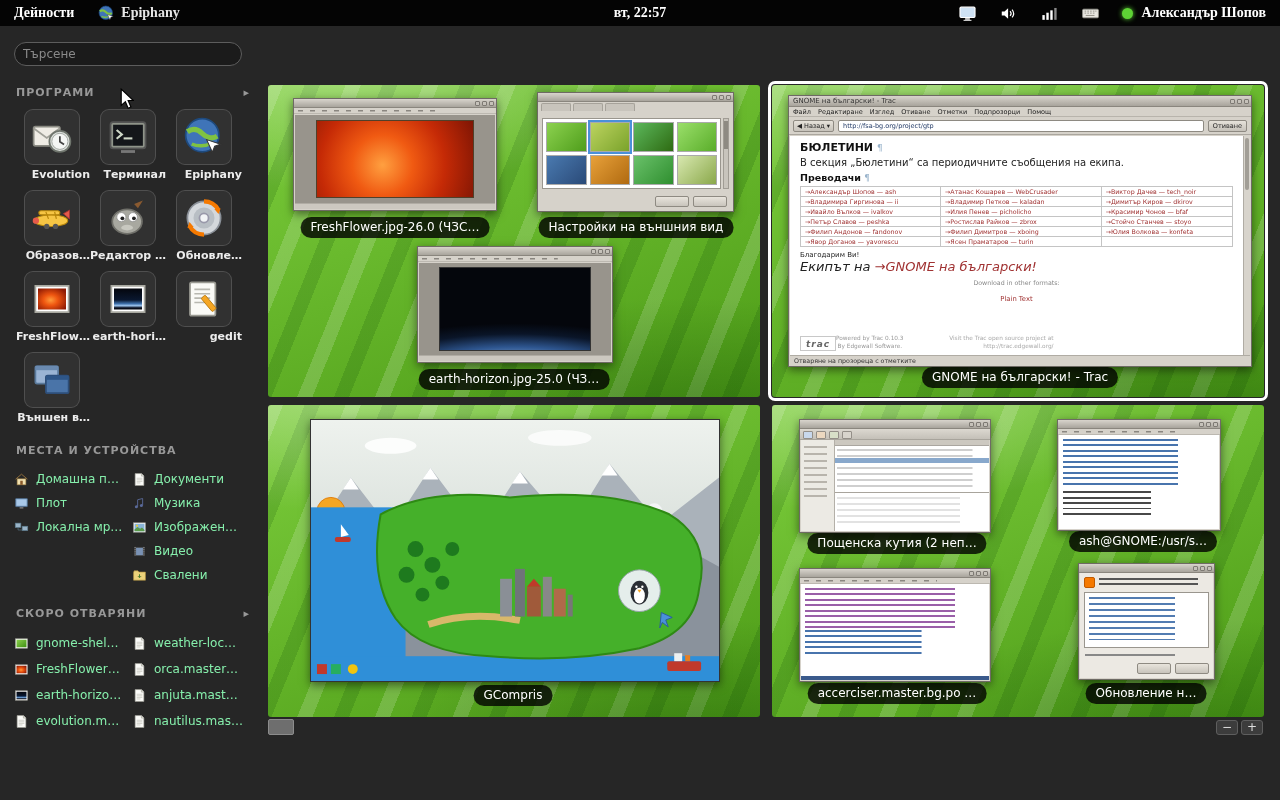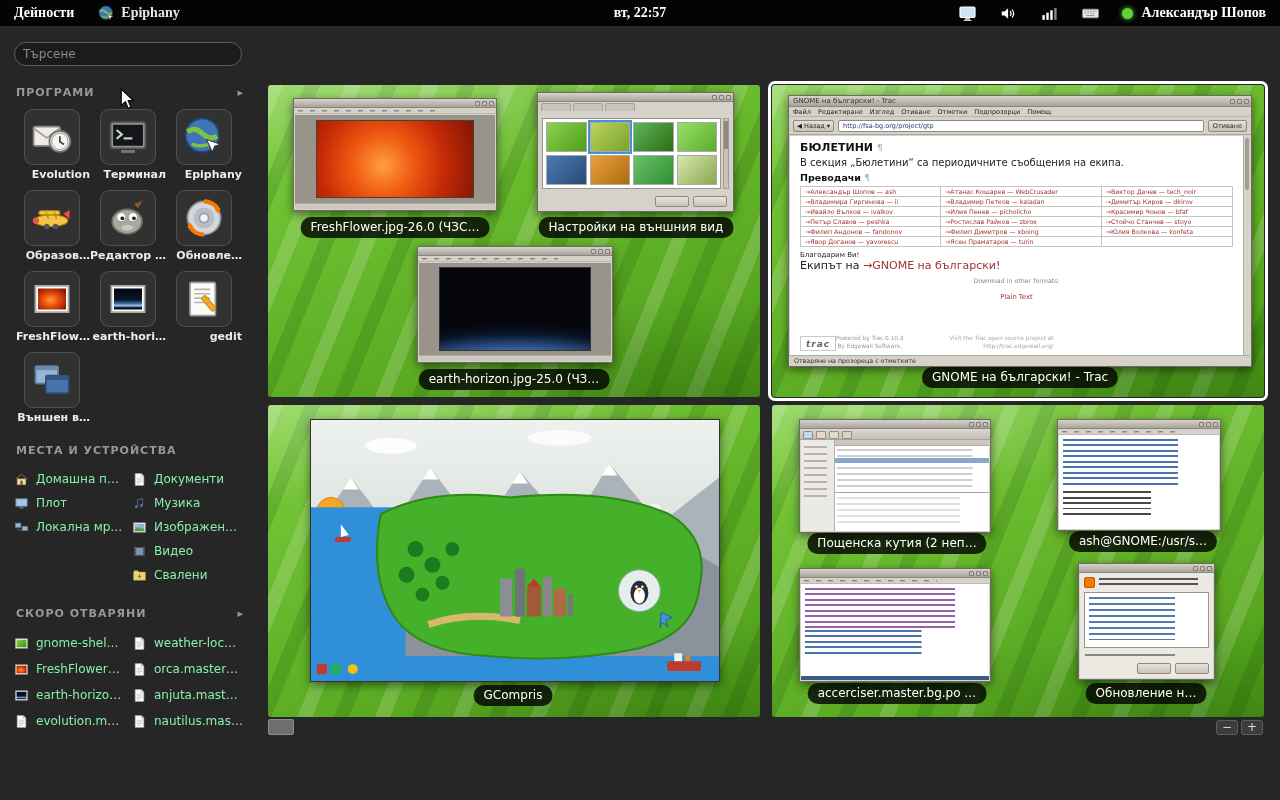--- a/index.html
+++ b/index.html
@@ -15,21 +15,21 @@
   .clock { position:absolute; left:50%; transform:translateX(-50%); font-size:14px; font-weight:bold; color:#fff; cursor:pointer; }
   .tray { margin-left:auto; display:flex; gap:22px; padding-right:14px; }
   .tray .ticon { width:19px; height:19px; cursor:pointer; }
   .usermenu { display:flex; align-items:center; gap:8px; font-weight:bold; font-size:14px; color:#fff; cursor:pointer; }
   .status-dot { width:11px; height:11px; border-radius:50%; background:#5ed335; box-shadow:0 0 5px #5ed335; }
 
   
   .dash { position:absolute; top:26px; left:0; width:260px; bottom:0; padding:16px 10px 0 14px; }
   .search { width:228px; height:24px; background:#1b1b1b; border:1px solid #5d5d5d; border-radius:12px; color:#ccc; font-size:12px; padding:0 8px; font-family:inherit; outline:none; display:block; }
   .search::placeholder { color:#8a8a8a; }
-  .sechead { display:flex; align-items:center; justify-content:space-between; margin:20px 6px 10px 2px; color:#989898; font-size:11px; font-weight:bold; letter-spacing:1px; }
+  .sechead { display:flex; align-items:center; justify-content:space-between; margin:20px 0 10px 2px; color:#989898; font-size:11px; font-weight:bold; letter-spacing:1px; }
   .sechead .arrow { font-size:11px; cursor:pointer; color:#989898; }
   .appgrid { display:grid; grid-template-columns:repeat(3,76px); row-gap:9px; }
   .app { width:76px; text-align:right; cursor:pointer;font-weight:bold; }
   .tile { width:56px; height:56px; margin:0 auto 3px; border:1px solid rgba(255,255,255,.15); background:rgba(255,255,255,.05); border-radius:9px; display:flex; align-items:center; justify-content:center; }
   .aicon { width:42px; height:42px; }
   .alabel { font-size:11px; color:#ececec; white-space:nowrap; overflow:hidden; }
   .cols { display:flex; }
   .col { width:119px; }
   .litem { display:flex; align-items:center; gap:7px; height:24px; cursor:pointer; }
   .recent .litem { height:26px; }
@@ -93,21 +93,21 @@
   .b-address { flex:1; height:12px; background:#fff; border:1px solid #8e8a82; border-radius:2px; font-size:6.5px; color:#223a66; line-height:11px; padding:0 4px; overflow:hidden; white-space:nowrap; }
   .b-go { height:12px; background:linear-gradient(#e6e2da,#c6c2ba); border:1px solid #8e8a82; border-radius:2px; font-size:6.5px; color:#222; padding:0 4px; line-height:11px; white-space:nowrap; }
   .b-content { position:absolute; top:40px; left:1px; right:8px; bottom:11px; background:#fff; overflow:hidden; padding:5px 10px 4px; display:flex; flex-direction:column; }
   .b-h1 { font-size:11px; font-weight:bold; color:#111; }
   .pilcrow { color:#9ab4cc; font-weight:normal; font-size:9px; }
   .b-para { font-size:10px; color:#222; margin:3px 0 4px; }
   .b-h2 { font-size:9.5px; font-weight:bold; color:#111; margin-bottom:3px; }
   .b-table { border-collapse:collapse; }
   .b-table td { border:1px solid #c4c4c4; font-size:6.3px; color:#a03232; padding:1px 4px; white-space:nowrap; }
   .b-thanks { font-size:7px; color:#222; margin-top:4px; }
-  .b-team { font-size:11px; color:#222; }
+  .b-team { font-size:13px; color:#222;font-style:italic; }
   .tlink { color:#a03232; }
   .b-download { text-align:center; margin-top:5px; }
   .b-dl-label { font-size:6.3px; color:#888; display:block; }
   .b-dl-link { font-size:6.8px; color:#a03232; cursor:pointer; }
   .b-footer { margin-top:auto; display:flex; align-items:flex-end; }
   .trac-badge { width:36px; height:15px; border:1px solid #c8c8c8; display:flex; align-items:center; justify-content:center; font-size:9px; font-weight:bold; font-style:italic; color:#666; letter-spacing:1px; }
   .b-powered { font-size:5.8px; color:#999; text-align:center; line-height:1.5; }
   .b-visit { font-size:5.8px; color:#aaa; text-align:right; width:150px; line-height:1.5; }
   .b-status { position:absolute; left:1px; right:1px; bottom:1px; height:10px; background:#d6d2ca; border-top:1px solid #b0aca4; font-size:6.3px; color:#333; line-height:9px; padding-left:4px; }
   .b-scroll { position:absolute; top:40px; right:1px; width:7px; bottom:11px; background:#d8d4cc; border-left:1px solid #b0aca4; }

